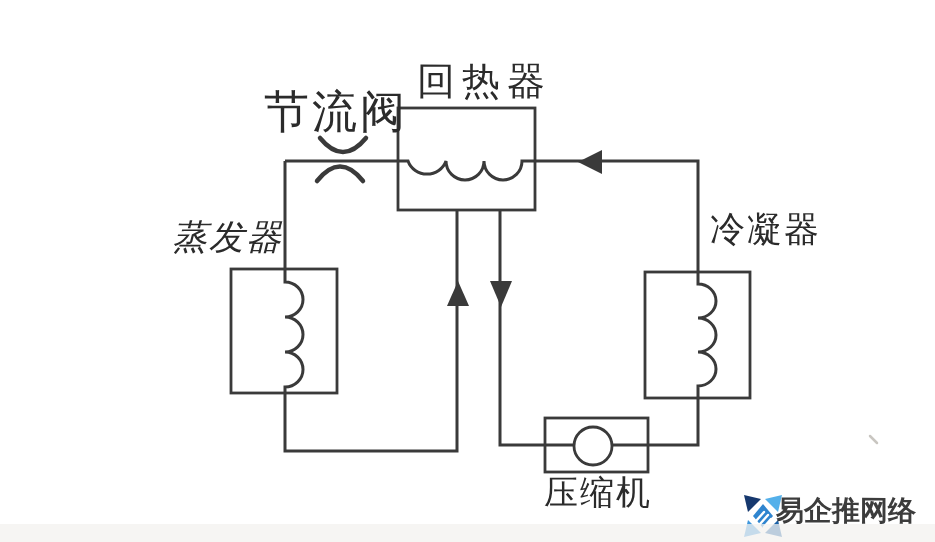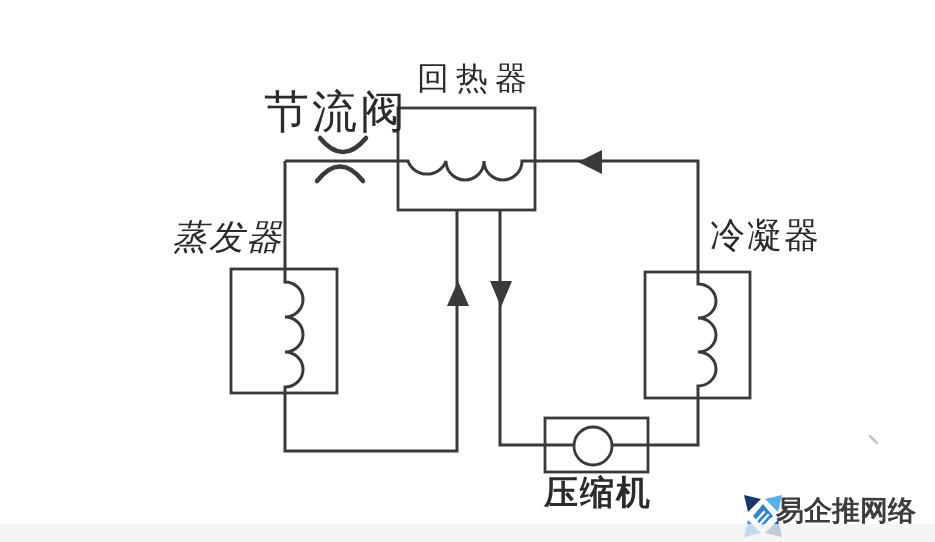--- a/index.html
+++ b/index.html
@@ -42,25 +42,25 @@
     stroke-width: 2.8;
   }
   .cn-label {
     position: absolute;
     color: var(--label-color, #2b2b2b);
     font-size: 35px;
     line-height: 1.0;
     white-space: nowrap;
     letter-spacing: 2px;
   }
-  .lbl-regenerator { left: 417px; top: 62px;  font-size: 32px; letter-spacing: 7px; }
+  .lbl-regenerator { left: 417px; top: 62px;  font-size: 38px; letter-spacing: 7px; }
   .lbl-throttle    { left: 264px; top: 90px;  font-size: 45px; letter-spacing: 3px; }
   .lbl-evaporator  { left: 172px; top: 220px; font-style: italic; }
-  .lbl-condenser   { left: 710px; top: 218px; }
-  .lbl-compressor  { left: 544px; top: 476px; font-size: 34px; font-weight: bold; }
+  .lbl-condenser   { left: 710px; top: 212px; }
+  .lbl-compressor  { left: 544px; top: 476px; font-size: 34px; }
   .watermark-text {
     position: absolute;
     left: 776px; top: 496px;
     font-size: 28px;
     font-weight: bold;
     color: var(--watermark-text-color, #3c3c3c);
     line-height: 1.1;
     white-space: nowrap;
   }
   .bottom-band {

